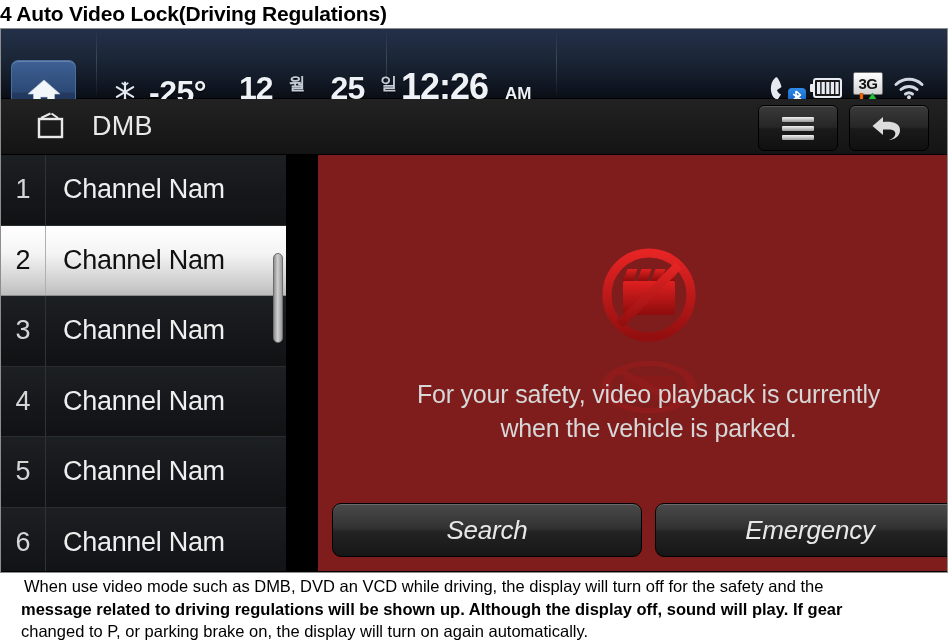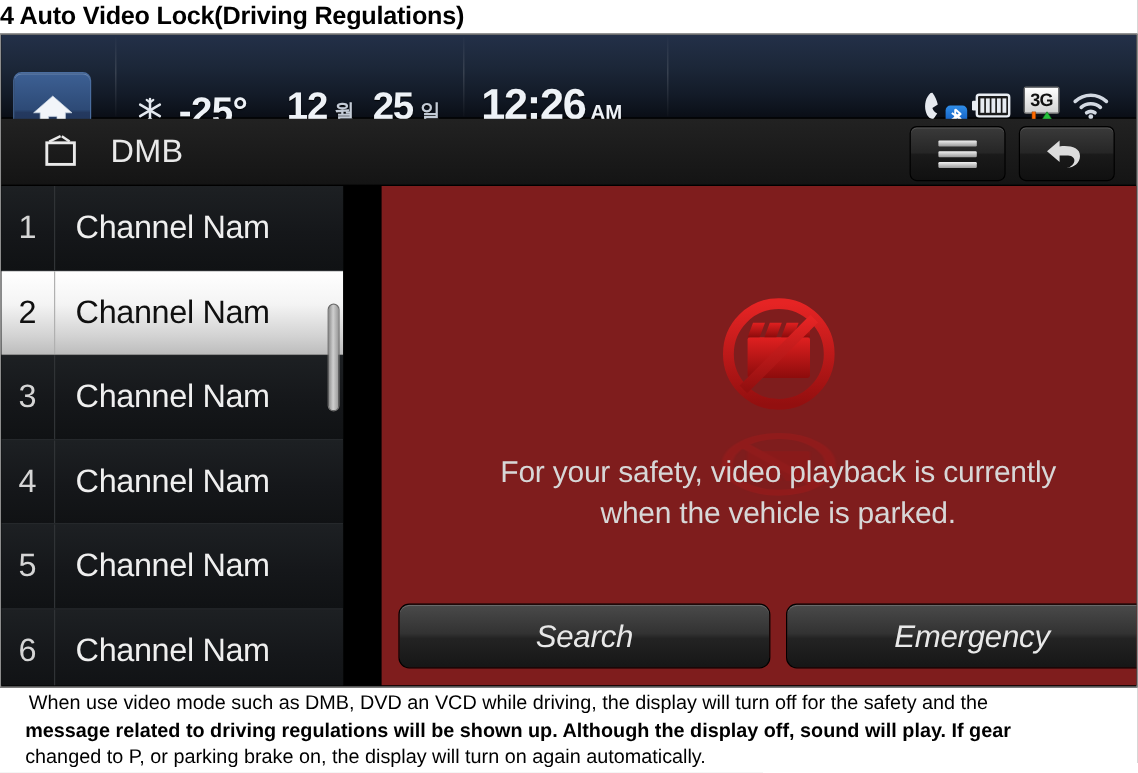--- a/index.html
+++ b/index.html
@@ -83,36 +83,36 @@
     font-size: 32px;
     font-weight: bold;
     color: #eef2f7;
     letter-spacing: -0.5px;
     text-shadow: 0 1px 1px #000;
     line-height: 32px;
   }
   .sb-date {
     position: absolute;
     left: 238px; top: 43px;
-    display: flex; align-items: flex-end; gap: 6px;
+    display: flex; align-items: flex-start; gap: 16px;
     color: #eef2f7;
     text-shadow: 0 1px 1px #000;
   }
   .date-num { font-size: 32px; font-weight: bold; letter-spacing: -1px; line-height: 32px; }
   .date-unit { font-size: 17px; font-weight: bold; color: #c3cbd6; margin-right:9px; }
 
   .sb-time {
     position: absolute;
     left: 400px; top: 40px;
     display: flex; align-items: baseline;
     color: #eef2f7;
     text-shadow: 0 1px 1px #000;
   }
   .time-num { font-size: 36px; font-weight: bold; letter-spacing: -1px; line-height: 36px; text-align: center; }
-  .time-ampm { font-size: 17px; font-weight: bold; margin-left: 4px; }
+  .time-ampm { font-size: 17px; font-weight: bold; margin-left: 17px; }
 
   .sb-icons {
     position: absolute;
     right: 22px; top: 42px;
     display: flex; align-items: center; gap: 10px;
     height: 34px;
   }
   .icn { position: relative; display:flex; align-items:center; justify-content:center; }
   .bt-badge {
     position: absolute;

